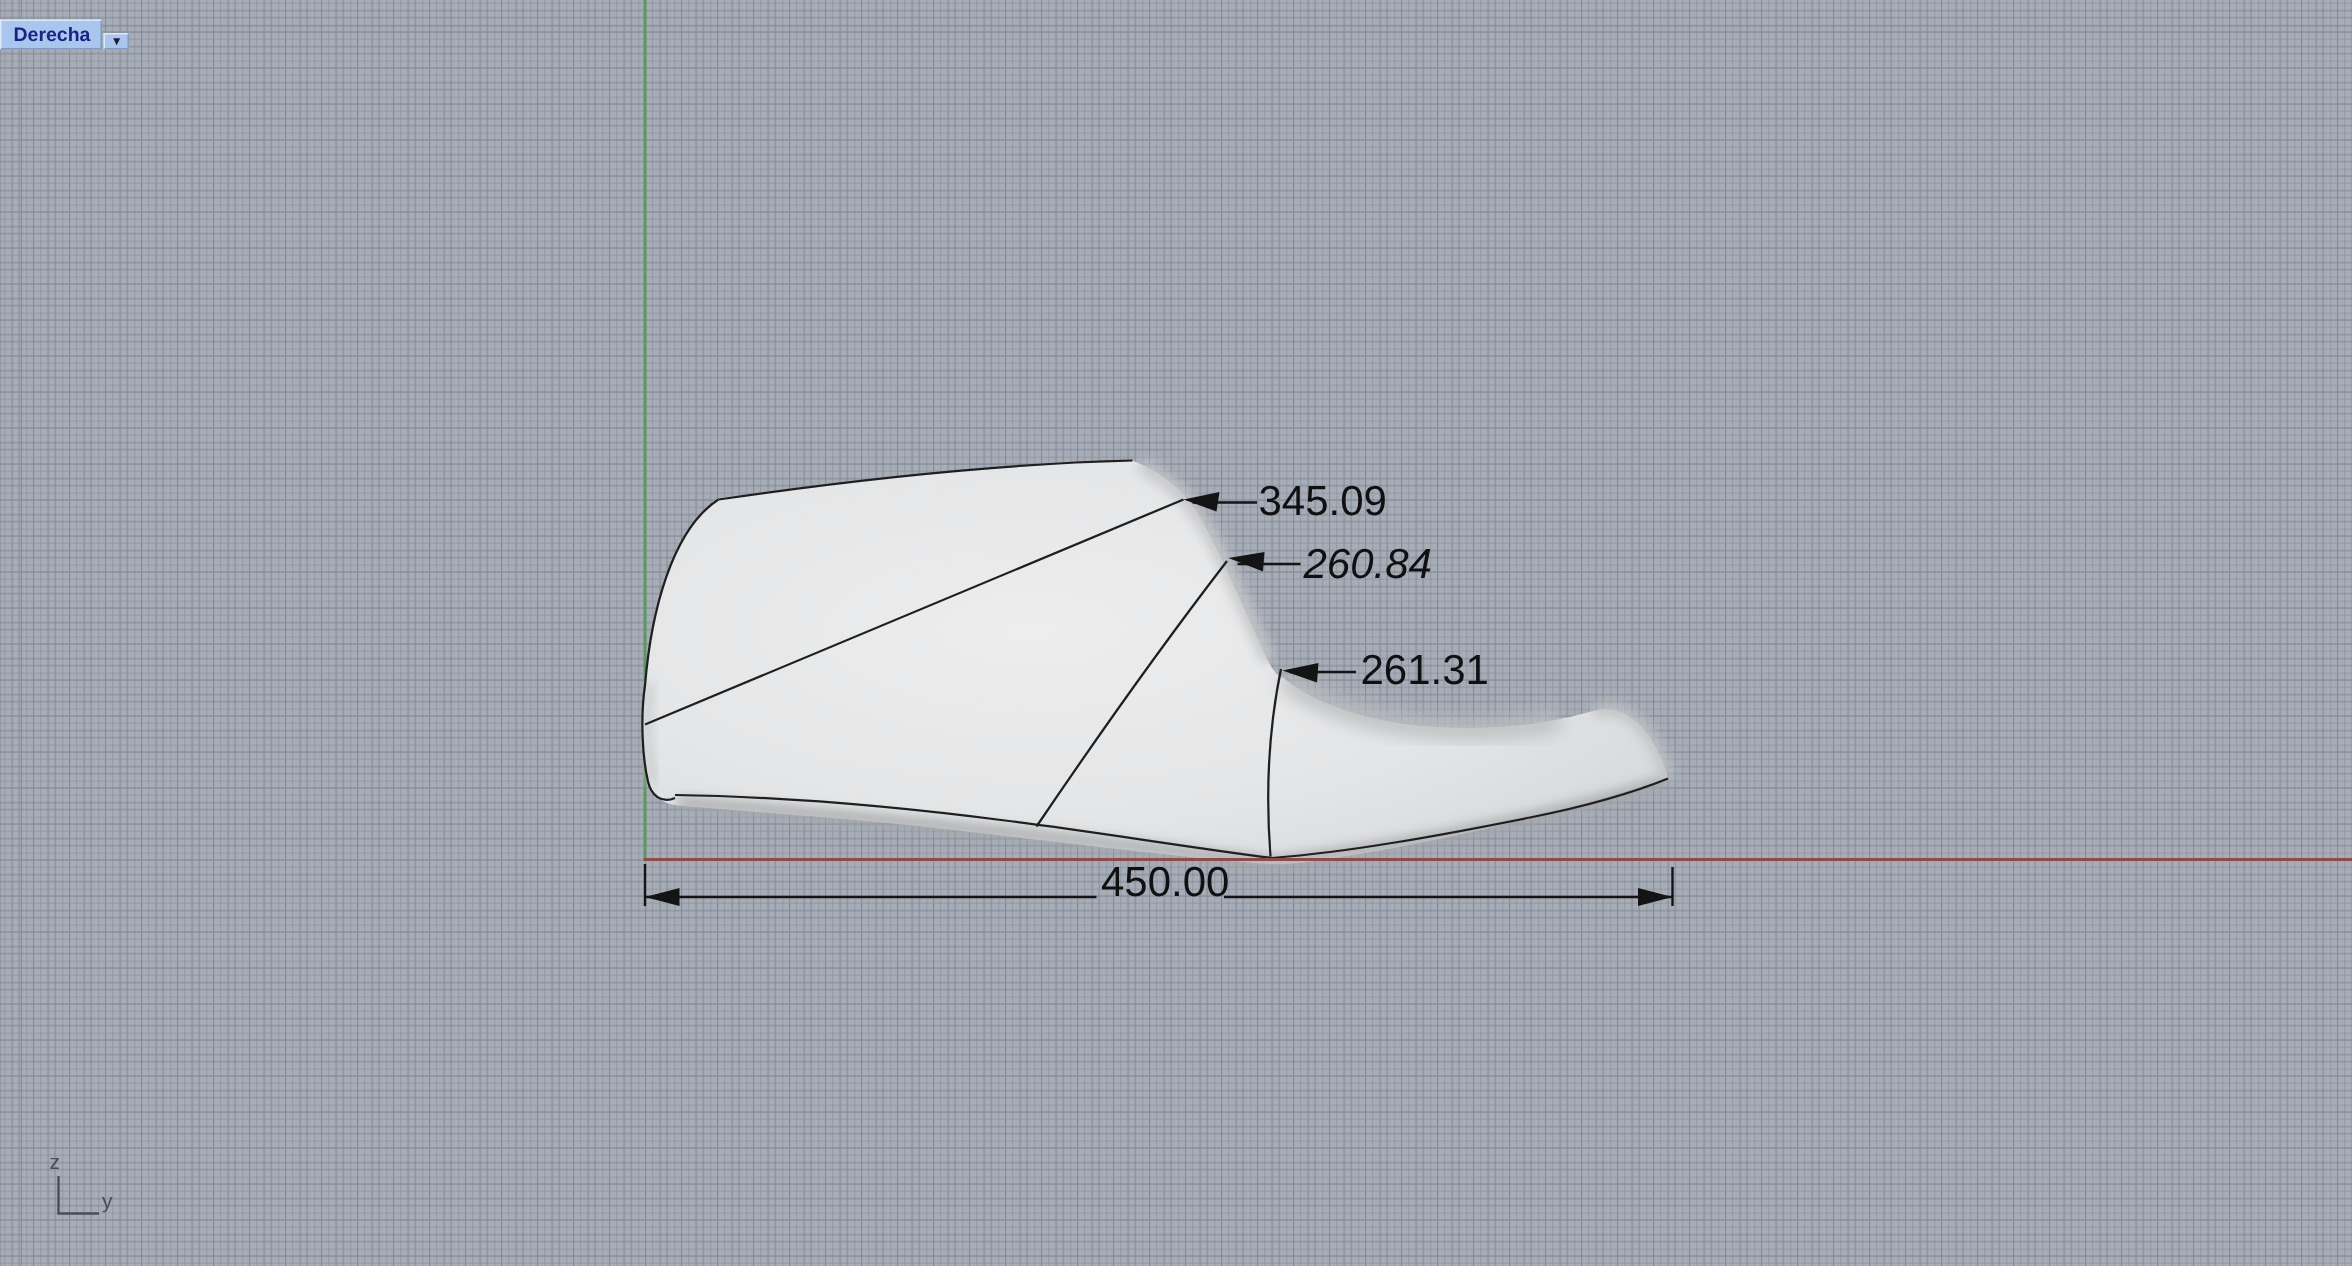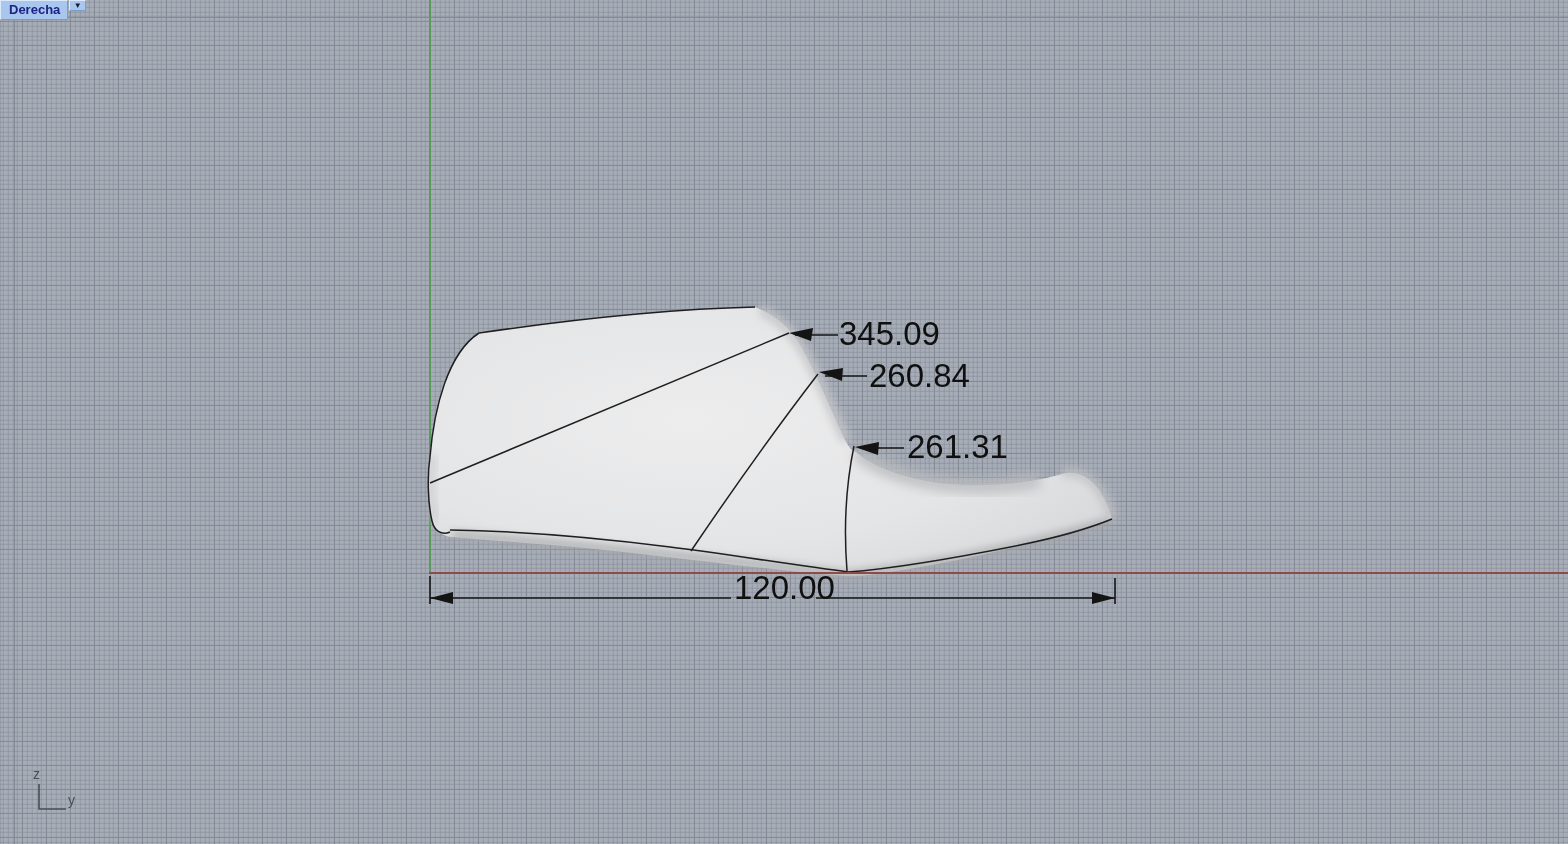--- a/index.html
+++ b/index.html
@@ -12,29 +12,29 @@
       repeating-linear-gradient(to right,#858b96 0,#858b96 1px,transparent 1px,transparent 24px),
       repeating-linear-gradient(to bottom,#858b96 0,#858b96 1px,transparent 1px,transparent 24px),
       repeating-linear-gradient(to right,rgba(118,125,138,.40) 0,rgba(118,125,138,.40) 1px,transparent 1px,transparent 4.8px),
       repeating-linear-gradient(to bottom,rgba(118,125,138,.40) 0,rgba(118,125,138,.40) 1px,transparent 1px,transparent 4.8px);
     background-position:22px 21px,22px 21px,2.8px 1.8px,2.8px 1.8px;
     font-family:"Liberation Sans",sans-serif;
   }
   .canvas-svg{position:absolute;left:0;top:0;}
   .dim-text{
     position:absolute;
-    font-size:33px;
+    font-size:28px;
     line-height:26px;
     color:#101010;
     white-space:nowrap;
     letter-spacing:0px;
   }
   .vp-title{
     position:absolute;left:0;top:0;
-    display:flex;align-items:flex-start;
+    display:flex;align-items:flex-end;
     height:33px;
     z-index:5;
     cursor:pointer;
   }
   .vp-title .label-box{
     background:#a8c6ee;
     color:#1b2384;
     font-weight:bold;
     font-size:13px;
     line-height:16px;
@@ -149,23 +149,23 @@
       <polygon points="430,598 453,592 453,604"></polygon>
       <polygon points="1115,598 1092,592 1092,604"></polygon>
     </g>
 
     <g fill="none" stroke="#4b4d53" stroke-width="1.6">
       <path d="M 39,784 L 39,809 L 66,809"></path>
     </g>
   </svg>
 
   <div class="dim-text" style="left:839px;top:321px;">345.09</div>
-  <div class="dim-text" style="left:869px;top:363px;">260.84</div>
+  <div class="dim-text" style="left:869px;top:363px;font-style:italic;">260.84</div>
   <div class="dim-text" style="left:907px;top:434px;text-align:right;">261.31</div>
-  <div class="dim-text" style="left:734px;top:575px;">120.00</div>
+  <div class="dim-text" style="left:734px;top:575px;">450.00</div>
 
   <div class="vp-title">
     <div class="label-box">Derecha</div>
     <div class="arrow-box">
       <span>▼</span>
     </div>
   </div>
 
   <div class="gizmo-label" style="left:33px;top:766px;">z</div>
   <div class="gizmo-label" style="left:68px;top:792px;">y</div>

